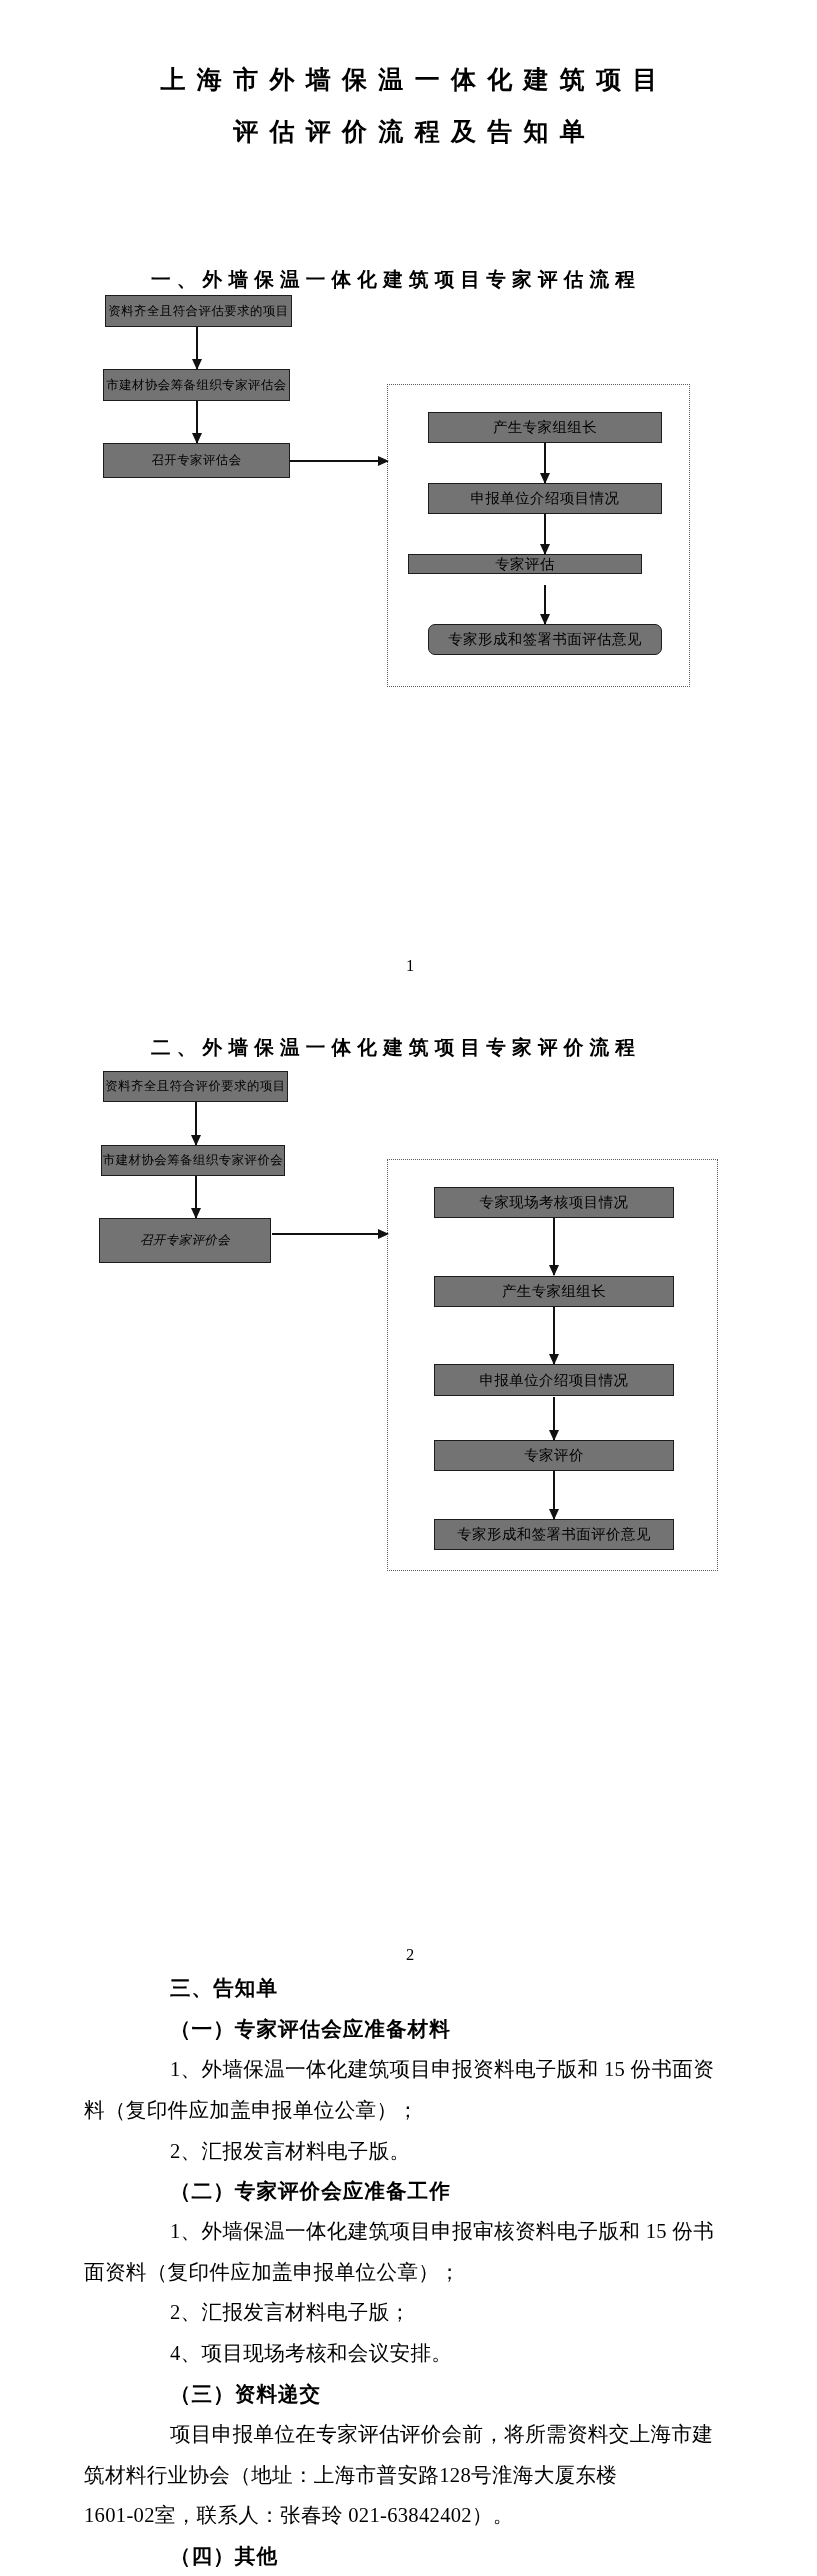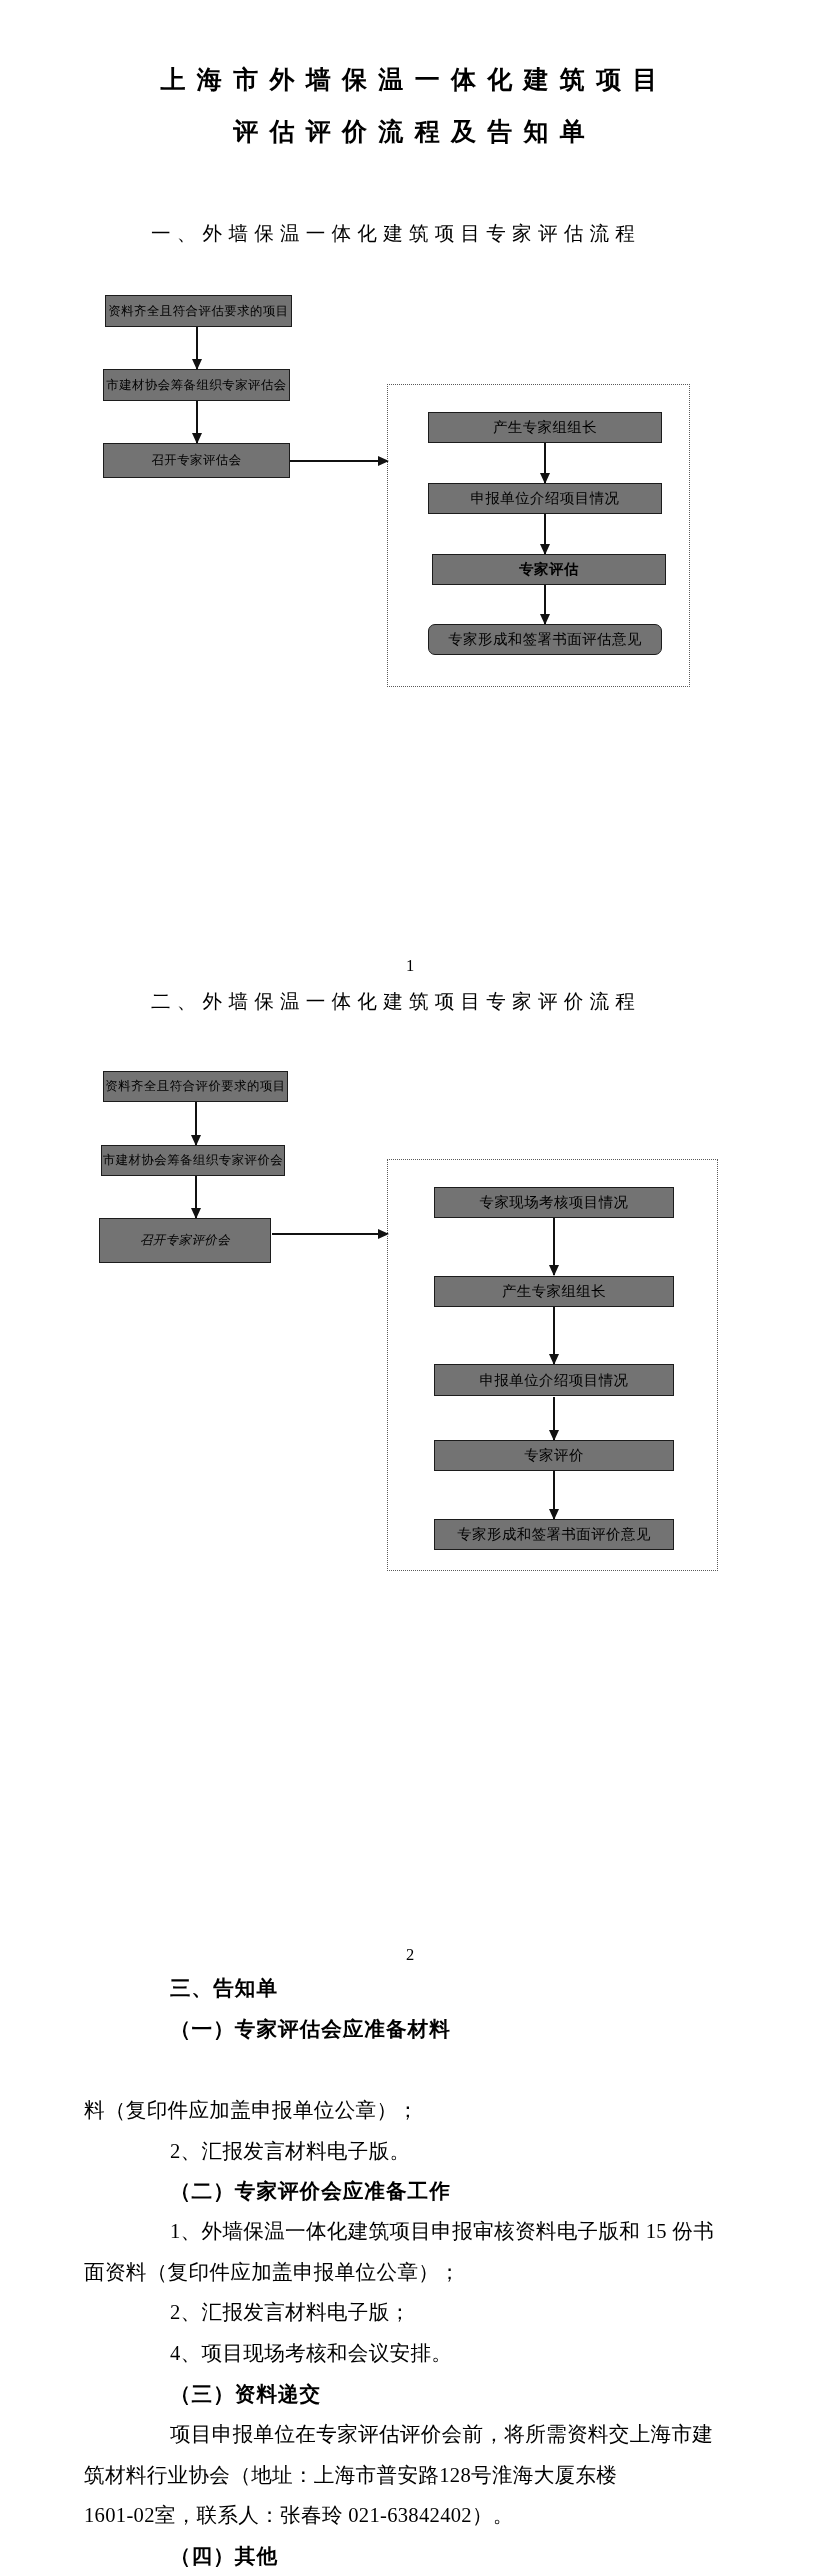--- a/index.html
+++ b/index.html
@@ -14,22 +14,22 @@
   }
   .title{
     position:absolute;left:0;width:100%;
     text-align:center;font-weight:bold;
     font-size:25px;line-height:29px;
     letter-spacing:11.3px;text-indent:11.3px;
     font-family:"Liberation Sans","DejaVu Sans",sans-serif;
   }
   .sec-heading{
     position:absolute;left:151px;
-    font-size:19.6px;line-height:23px;font-weight:normal;
-    letter-spacing:6.2px;white-space:nowrap;
+    font-size:19.6px;line-height:23px;font-weight:bold;
+    letter-spacing:6.2px;white-space:nowrap;margin-top:46px;
   }
   .fbox{
     position:absolute;box-sizing:border-box;
     border:1.5px solid #1c1c1c;background:#737373;
     display:flex;align-items:center;justify-content:center;
     font-size:12.4px;letter-spacing:0.5px;white-space:nowrap;
   }
   .ibox{font-size:14.4px;}
   .dashed{
     position:absolute;box-sizing:border-box;
@@ -76,21 +76,21 @@
   <div class="fbox" style="left:103px;top:369px;width:187px;height:32px;">市建材协会筹备组织专家评估会</div>
   <div class="vline" style="left:196px;top:401px;height:42px;"></div>
   <div class="fbox" style="left:103px;top:443px;width:187px;height:35px;">召开专家评估会</div>
   <div class="hline" style="left:290px;top:460px;width:98px;"></div>
 
   <div class="dashed" style="left:387px;top:384px;width:303px;height:303px;"></div>
   <div class="fbox ibox" style="left:428px;top:412px;width:234px;height:31px;">产生专家组组长</div>
   <div class="vline" style="left:544px;top:443px;height:40px;"></div>
   <div class="fbox ibox" style="left:428px;top:483px;width:234px;height:31px;">申报单位介绍项目情况</div>
   <div class="vline" style="left:544px;top:514px;height:40px;"></div>
-  <div class="fbox ibox" style="left:432px;top:554px;width:234px;height:31px;font-weight:bold;">专家评估</div>
+  <div class="fbox ibox" style="left:408px;top:554px;width:234px;height:20px;">专家评估</div>
   <div class="vline" style="left:544px;top:585px;height:39px;"></div>
   <div class="fbox ibox" style="left:428px;top:624px;width:234px;height:31px;border-radius:7px;">专家形成和签署书面评估意见</div>
 
   <div class="pagenum" style="top:954px;">1</div>
 
   <div class="sec-heading" style="top:990px;">二、外墙保温一体化建筑项目专家评价流程</div>
 
   <div class="fbox" style="left:103px;top:1071px;width:185px;height:31px;text-align:right;">资料齐全且符合评价要求的项目</div>
   <div class="vline" style="left:195px;top:1102px;height:43px;"></div>
   <div class="fbox" style="left:101px;top:1145px;width:184px;height:31px;">市建材协会筹备组织专家评价会</div>
@@ -106,20 +106,21 @@
   <div class="fbox ibox" style="left:434px;top:1364px;width:240px;height:32px;">申报单位介绍项目情况</div>
   <div class="vline" style="left:553px;top:1397px;height:43px;"></div>
   <div class="fbox ibox" style="left:434px;top:1440px;width:240px;height:31px;">专家评价</div>
   <div class="vline" style="left:553px;top:1471px;height:48px;"></div>
   <div class="fbox ibox" style="left:434px;top:1519px;width:240px;height:31px;">专家形成和签署书面评价意见</div>
 
   <div class="pagenum" style="top:1943px;">2</div>
 
   <div class="nline ind b" style="top:1975px;">三、告知单</div>
   <div class="nline ind b" style="top:2016px;">（一）专家评估会应准备材料</div>
+  <div class="nline ind" style="top:2056px;">1、外墙保温一体化建筑项目申报资料电子版和 15 份书面资</div>
   <div class="nline" style="top:2097px;">料（复印件应加盖申报单位公章）；</div>
   <div class="nline ind" style="top:2138px;">2、汇报发言材料电子版。</div>
   <div class="nline ind b" style="top:2178px;">（二）专家评价会应准备工作</div>
   <div class="nline ind" style="top:2218px;">1、外墙保温一体化建筑项目申报审核资料电子版和 15 份书</div>
   <div class="nline" style="top:2259px;">面资料（复印件应加盖申报单位公章）；</div>
   <div class="nline ind" style="top:2299px;">2、汇报发言材料电子版；</div>
   <div class="nline ind" style="top:2340px;">4、项目现场考核和会议安排。</div>
   <div class="nline ind b" style="top:2381px;">（三）资料递交</div>
   <div class="nline ind" style="top:2421px;">项目申报单位在专家评估评价会前，将所需资料交上海市建</div>
   <div class="nline" style="top:2462px;">筑材料行业协会（地址：上海市普安路128号淮海大厦东楼</div>

